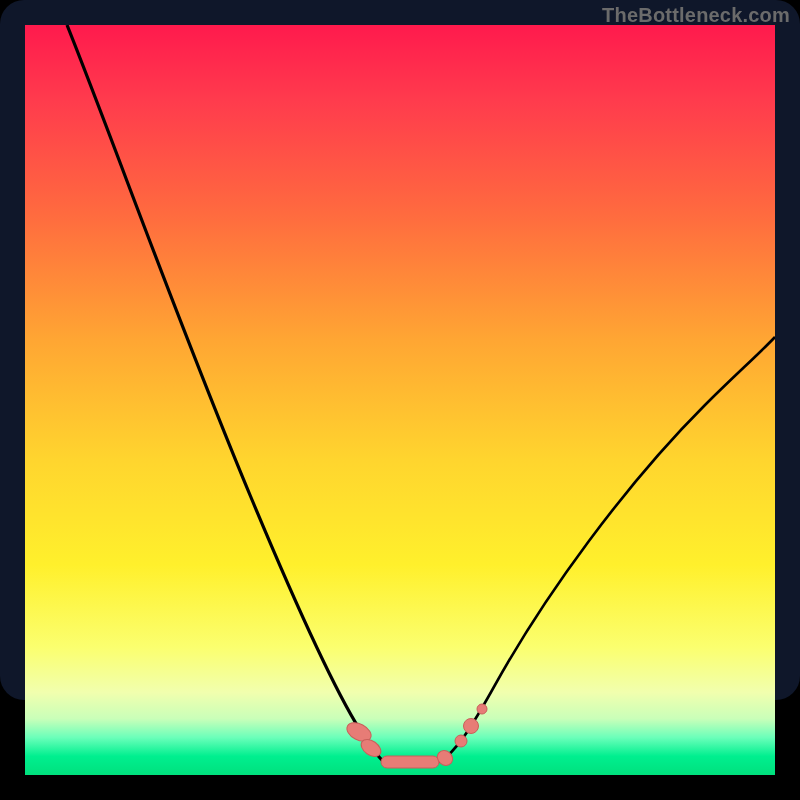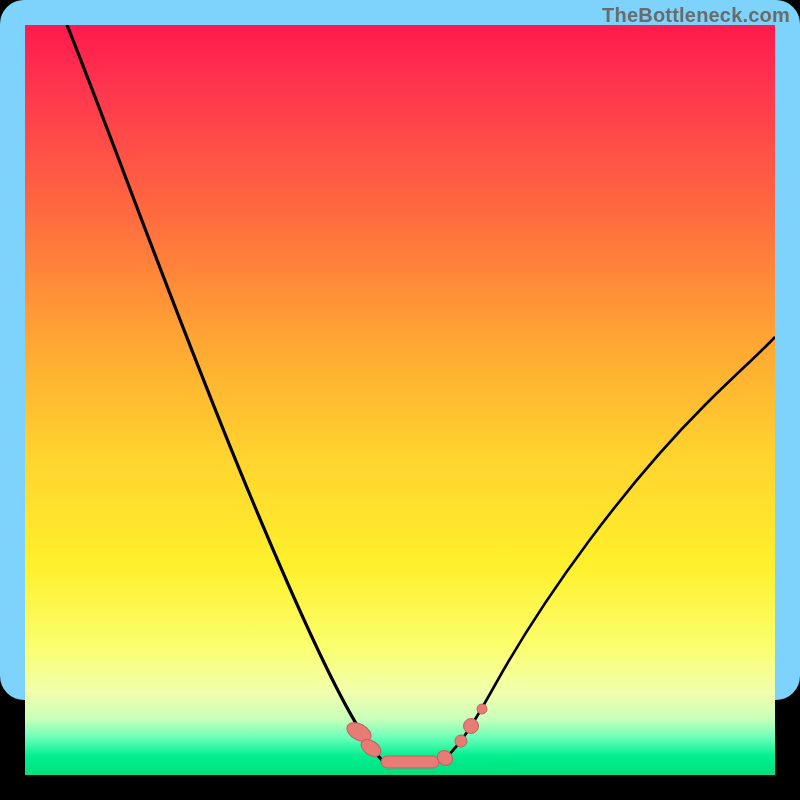--- a/index.html
+++ b/index.html
@@ -10,21 +10,21 @@
     background: #000;
     overflow: hidden;
     font-family: Arial, Helvetica, sans-serif;
   }
   .frame {
     position: absolute;
     left: 0;
     top: 0;
     width: 800px;
     height: 700px;
-    background: #7dd3fc;
+    background: #0f172a;
     border-radius: 24px;
   }
   .plot-area {
     position: absolute;
     left: 25px;
     top: 25px;
     width: 750px;
     height: 750px;
     background: linear-gradient(to bottom,
       #ff1a4d 0%,

